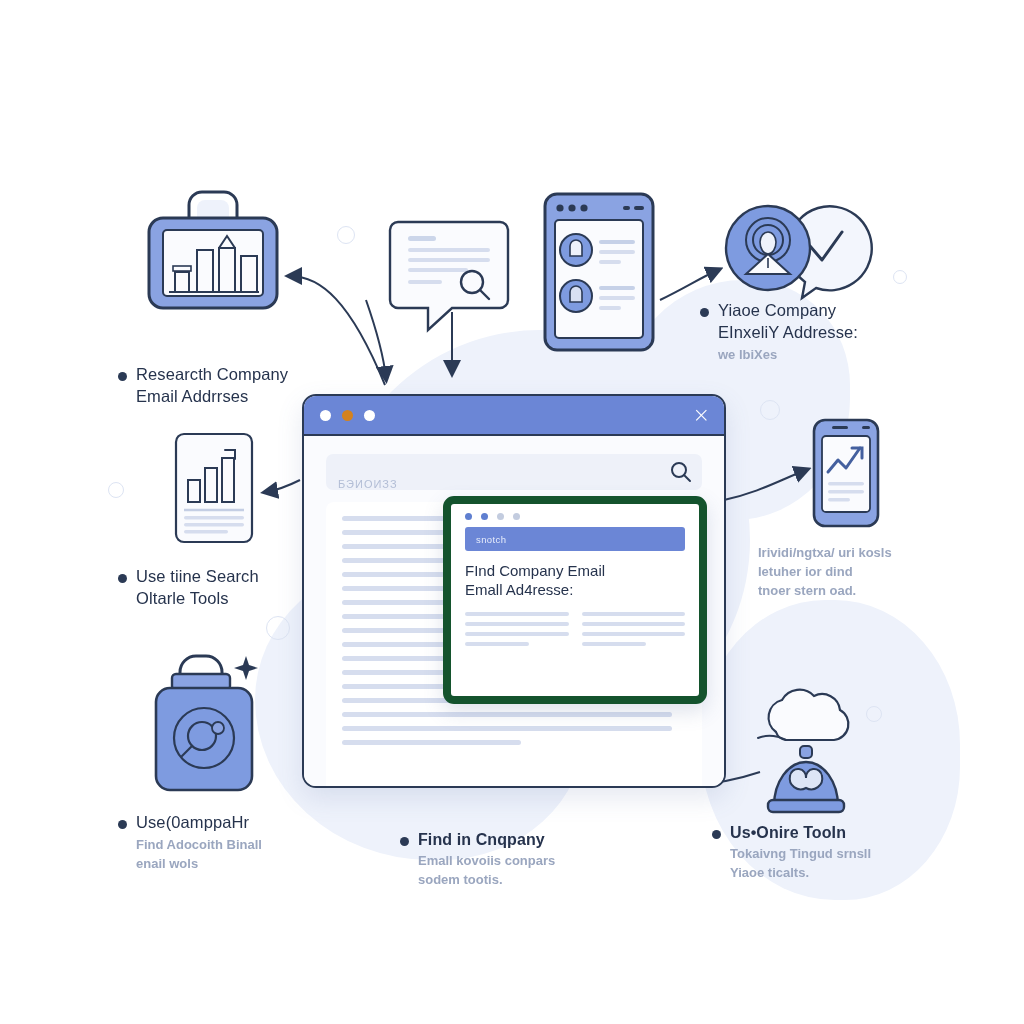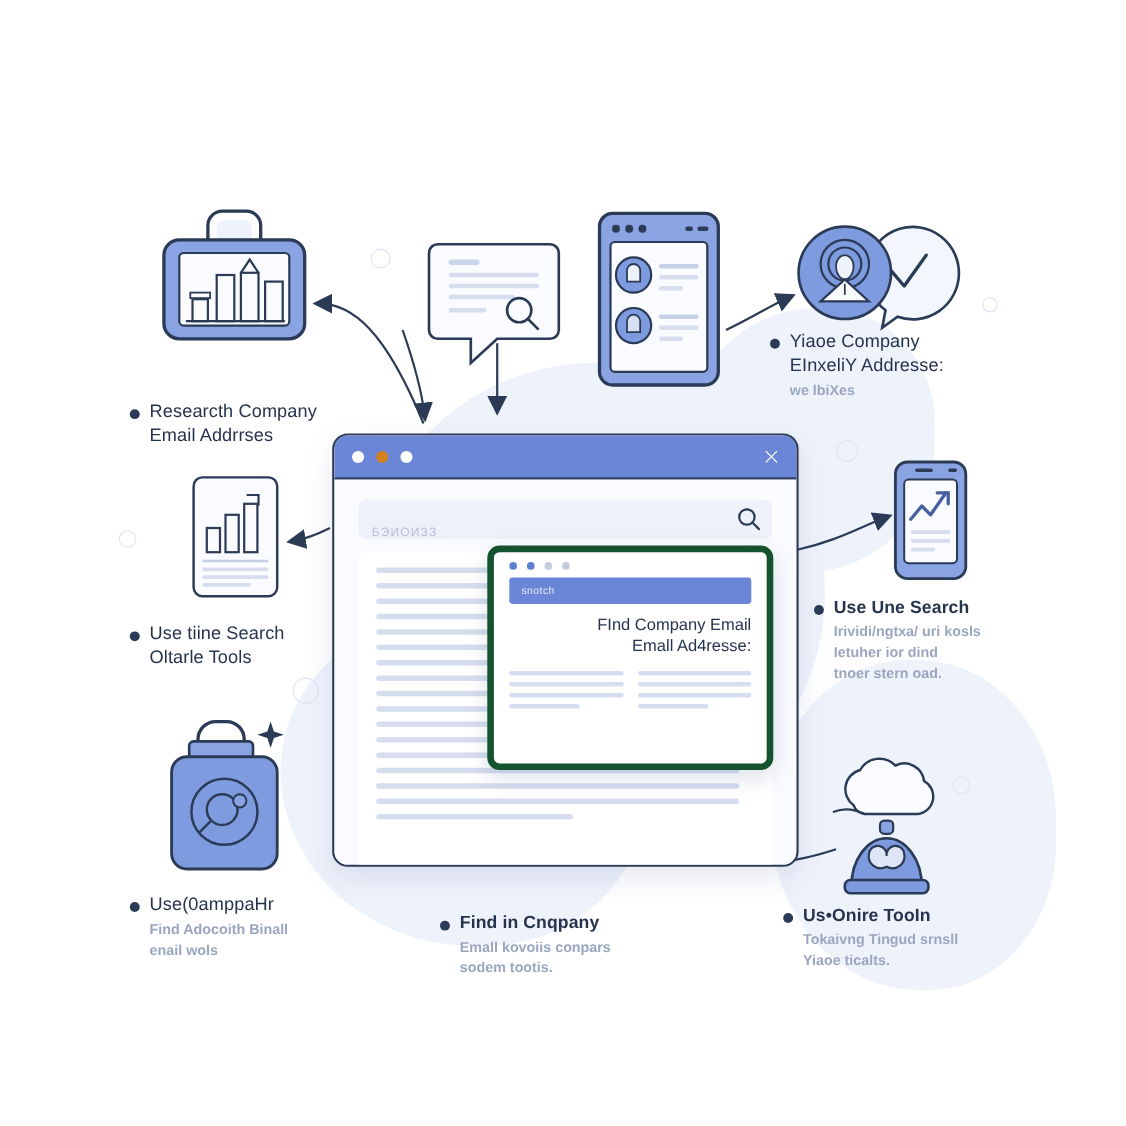--- a/index.html
+++ b/index.html
@@ -43,22 +43,22 @@
   #searchbar{position:relative;height:36px;background:#eef1f9;border-radius:7px;
              display:flex;align-items:flex-end;padding:0 12px;margin-bottom:12px;}
   #searchbar .sq{font-size:11px;color:#b3bed6;letter-spacing:1px;}
   #searchbar .mag{position:absolute;right:10px;top:7px;}
   #doc-lines{position:relative;background:#fff;border-radius:8px;height:280px;
              padding:14px 16px;}
   .ln{height:5px;border-radius:3px;background:#d6ddee;margin-bottom:9px;}
 
   
   #dialog{position:absolute;left:443px;top:496px;width:248px;height:192px;
-          background:#fff;border:6px solid #14532d;border-radius:11px;
-          box-shadow:0 8px 20px rgba(80,100,150,.18);overflow:hidden;text-align:right;}
+          background:#fff;border:8px solid #14532d;border-radius:11px;
+          box-shadow:0 8px 20px rgba(80,100,150,.18);overflow:hidden;}
   #dlg-dots{display:flex;gap:9px;padding:9px 0 7px 14px;}
   .ddot{width:7px;height:7px;border-radius:50%;background:#5f7fd0;}
   .ddot.g{background:#c3ccdf;}
   #dlg-bar{margin:0 14px;height:24px;background:#6b86d6;border-radius:3px;
            display:flex;align-items:center;padding-left:11px;}
   #dlg-bar span{font-size:9.5px;color:#e6ecfb;letter-spacing:.4px;}
   #dlg-head{margin:11px 14px 0 14px;font-size:15px;line-height:1.26;
             color:#26334d;font-weight:400;}
   #dlg-cols{display:flex;gap:13px;margin:12px 14px 0 14px;}
   #dlg-cols .col{flex:1;}
@@ -319,24 +319,20 @@
     <div class="bl-row">
       <span class="dot"></span>
       <span class="bl-title">
         <span>Use tiine Search</span><br>
         <span>Oltarle Tools</span>
       </span>
     </div>
   </div>
 
   <div class="bullet-block" style="left:740px;top:542px;width:240px;">
-    <div class="bl-row">
-      <span class="dot"></span>
-      <span class="bl-title bold">Use Une Search</span>
-    </div>
     <div class="bl-sub" style="white-space:pre-line;">Irividi/ngtxa/ uri kosls
 Ietuher ior dind
 tnoer stern oad.</div>
   </div>
 
   <div class="bullet-block" style="left:118px;top:812px;width:250px;">
     <div class="bl-row">
       <span class="dot"></span>
       <span class="bl-title">Use(0amppaHr</span>
     </div>

